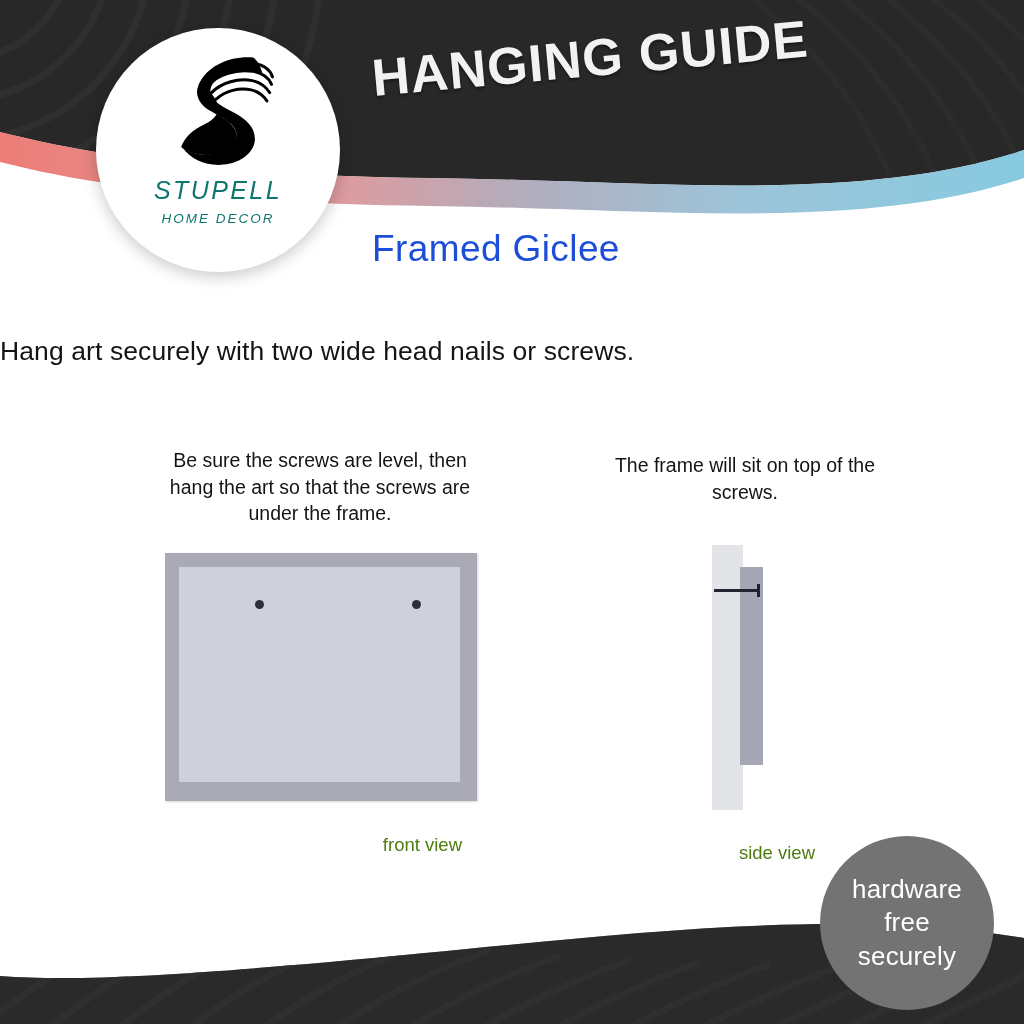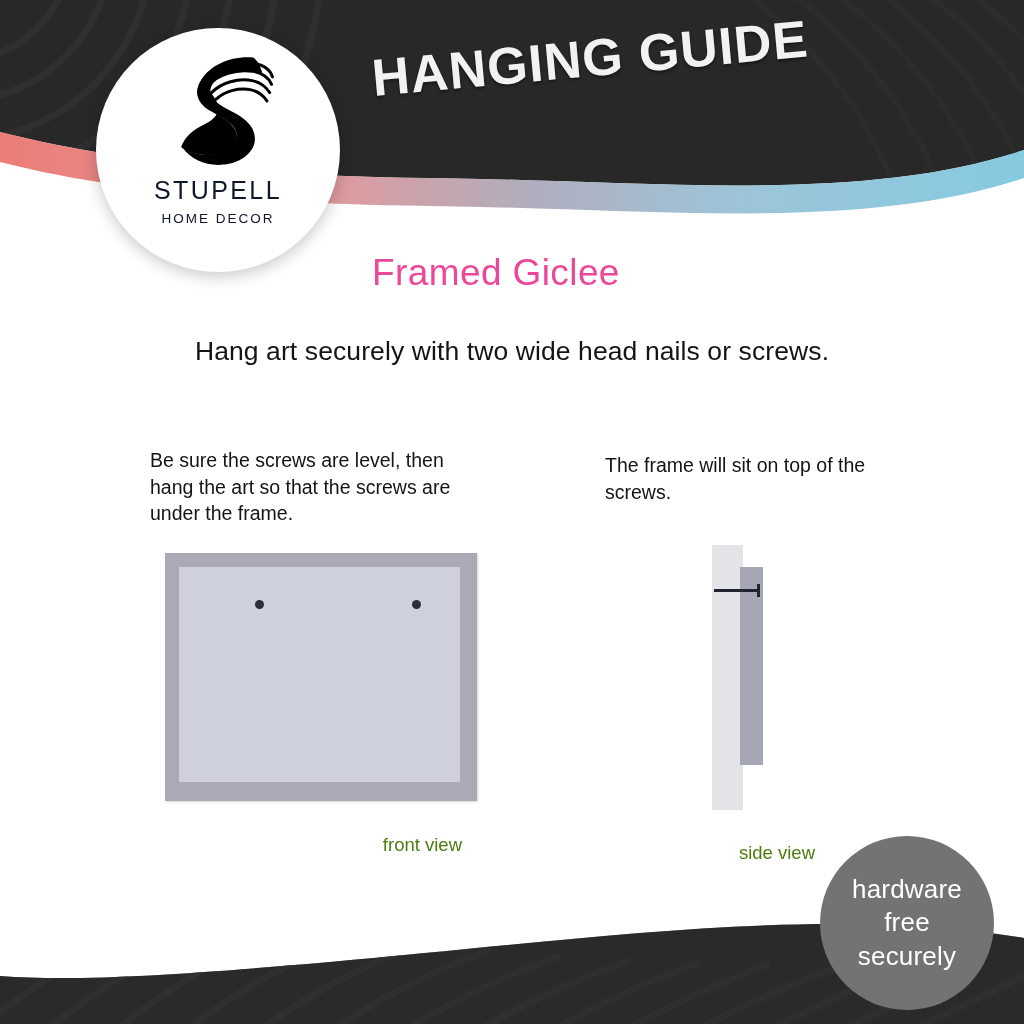--- a/index.html
+++ b/index.html
@@ -46,23 +46,24 @@
     justify-content: flex-start;
     z-index: 6;
   }
   #logo-mark {
     margin-top: 24px;
     width: 112px;
     height: 120px;
   }
   .logo-word {
     font-family: "Liberation Sans", sans-serif;
-    color: #0f172a;
+    color: #0f766e;
     text-align: left;
     line-height: 1;
+    font-style: italic;
   }
   #logo-name {
     font-size: 25px;
     letter-spacing: 2.4px;
     margin-top: 6px;
     font-weight: 400;
   }
   #logo-sub {
     font-size: 13.5px;
     letter-spacing: 2.0px;
@@ -84,45 +85,45 @@
     transform-origin: left center;
     text-shadow: 0 2px 3px rgba(0,0,0,0.45);
     z-index: 7;
     white-space: nowrap;
   }
 
   
   #product-type {
     position: absolute;
     left: 372px;
-    top: 252px;
+    top: 228px;
     font-size: 37px;
-    color: #ec4899;
+    color: #1d4ed8;
     font-weight: 400;
     letter-spacing: 0.4px;
     z-index: 5;
   }
   #main-instruction {
     position: absolute;
     left: 0;
     top: 336px;
     width: 1024px;
-    text-align: center;
+    text-align: left;
     font-size: 26.5px;
     color: #141414;
     letter-spacing: 0.1px;
     z-index: 5;
   }
 
   .caption-block {
     position: absolute;
     font-size: 19.5px;
     line-height: 1.37;
     color: #141414;
-    text-align: left;
+    text-align: center;
     z-index: 5;
   }
   #front-caption { left: 150px;  top: 447px; width: 340px; }
   #side-caption  { left: 605px;  top: 452px; width: 280px; }
 
   .view-label {
     position: absolute;
     font-size: 18.5px;
     color: #4d7c0f;
     text-align: right;

